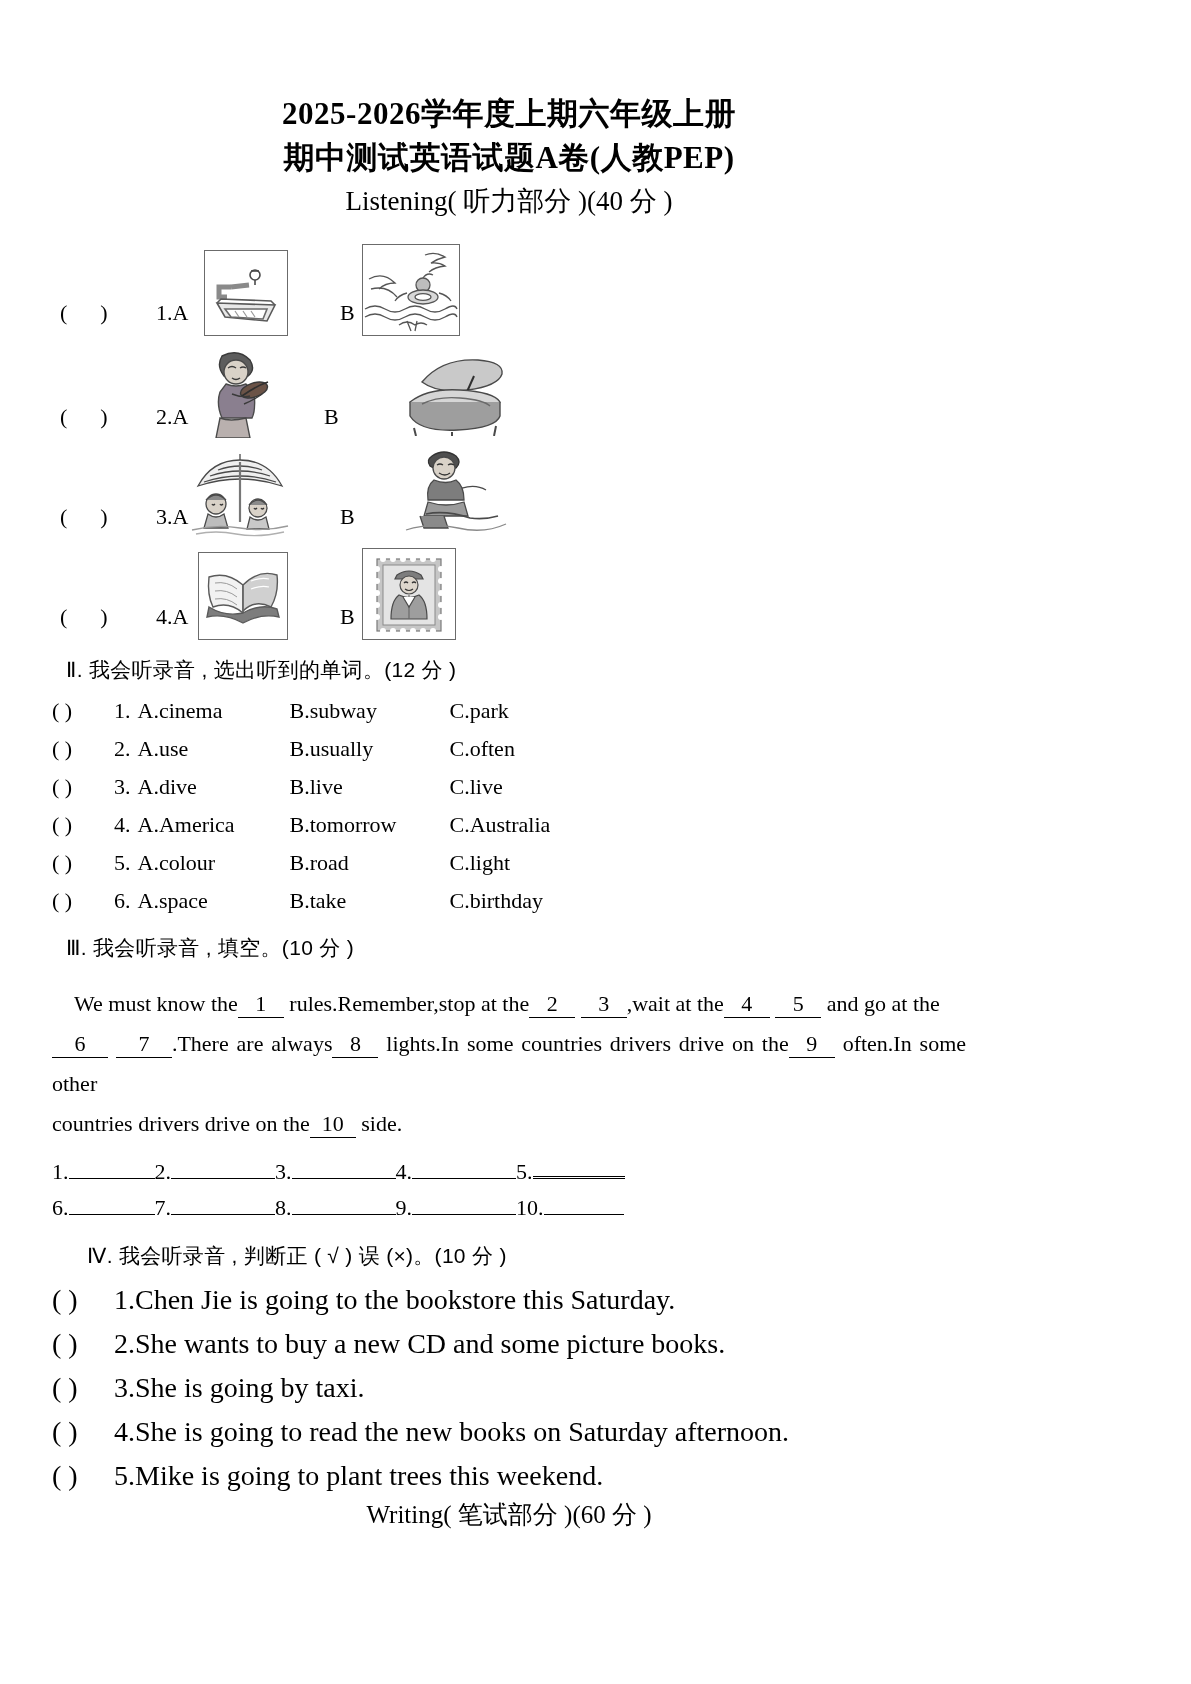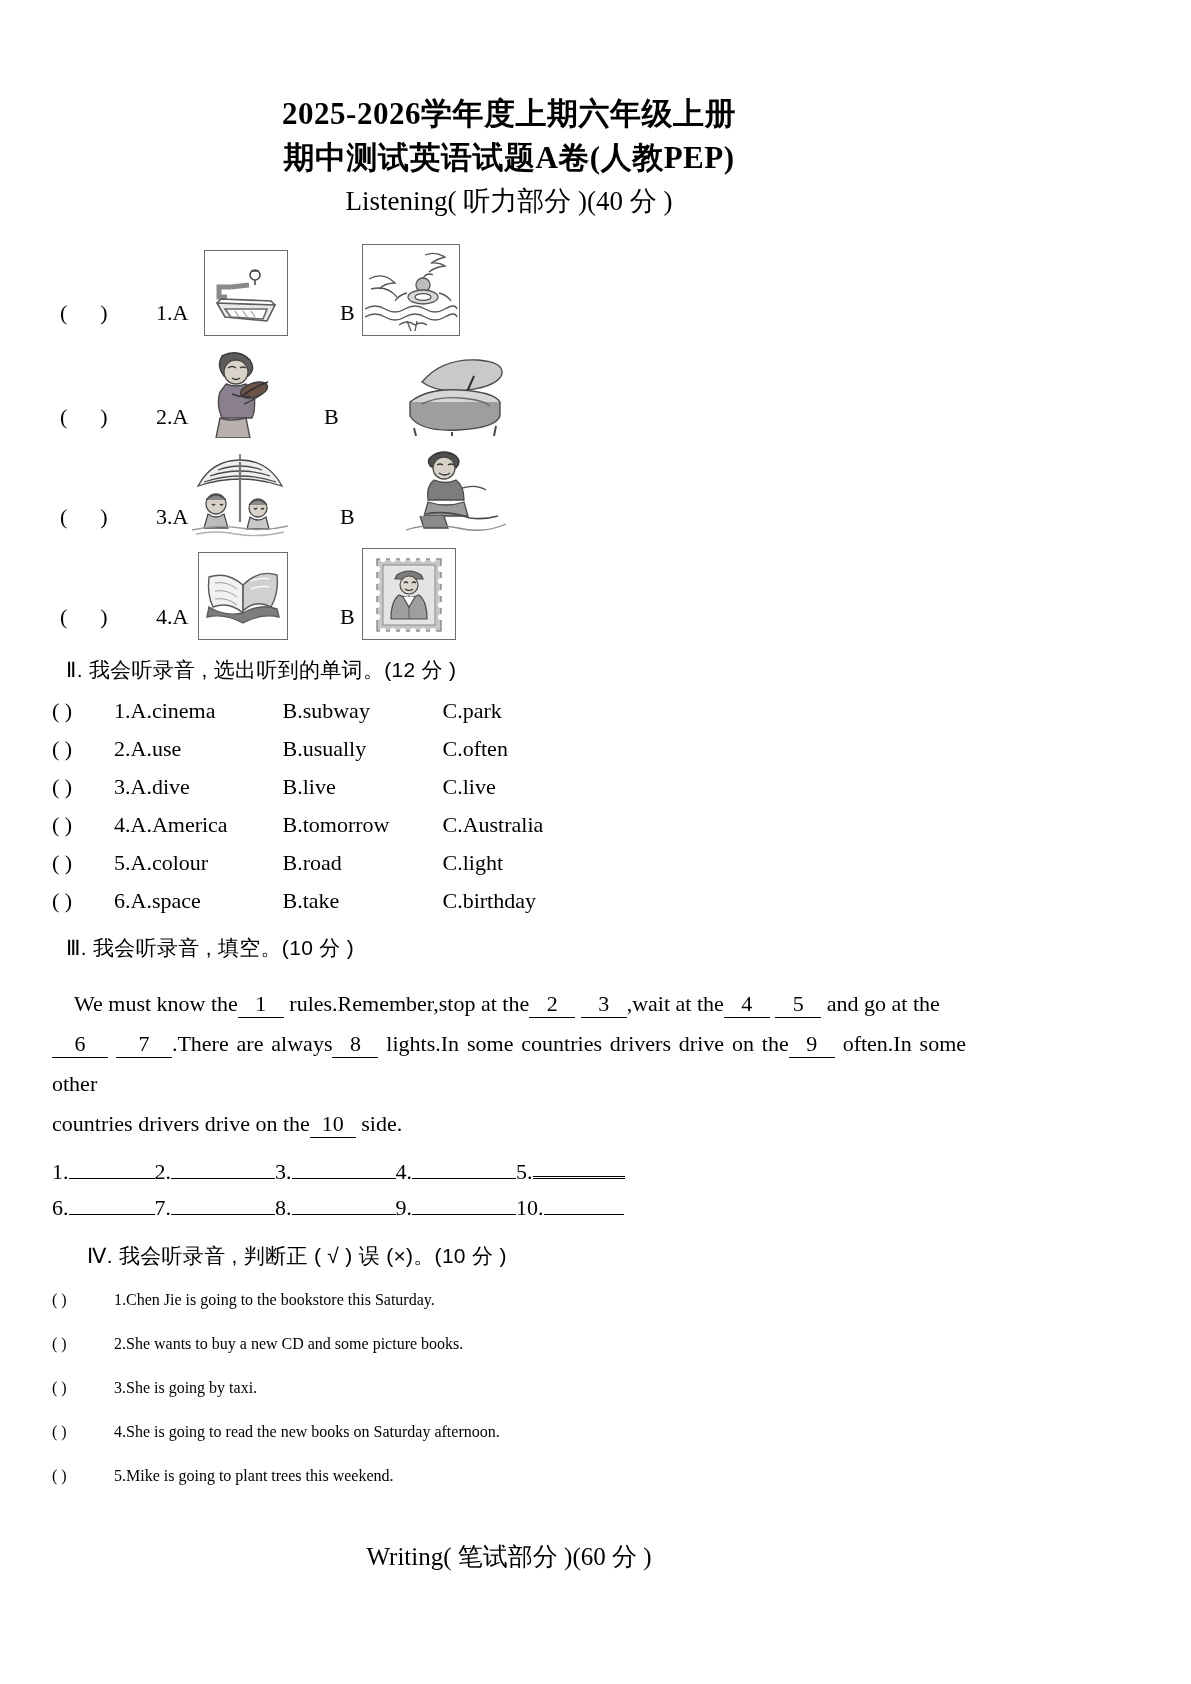--- a/index.html
+++ b/index.html
@@ -109,20 +109,21 @@
   .word-row .brk {
     display: inline-block;
     width: 62px;
   }
   .word-row .num {
     display: inline-block;
   }
   .word-row .oa {
     display: inline-block;
     min-width: 152px;
+    margin-left: 7px;
   }
   .word-row .ob {
     display: inline-block;
     min-width: 160px;
   }
   .word-row .oc {
     display: inline-block;
   }
 
   
@@ -163,35 +164,34 @@
     border-bottom: 1px solid #000;
     height: 22px;
     vertical-align: baseline;
   }
 
   
   .tf-list {
     margin-top: 8px;
   }
   .tf-row {
-    font-size: 16px;
+    font-size: 28px;
     height: 44px;
     line-height: 44px;
     white-space: nowrap;
   }
   .tf-row .brk {
     display: inline-block;
     width: 62px;
   }
 
   
   .footer {
     text-align: center;
     font-size: 25px;
-    margin-top: 42px;
   }
 </style>
 </head>
 <body>
 
 <div class="page">
 
   <div class="title-block">
     <div class="title-line">2025-2026学年度上期六年级上册</div>
     <div class="title-line sub">期中测试英语试题A卷(人教PEP)</div>

